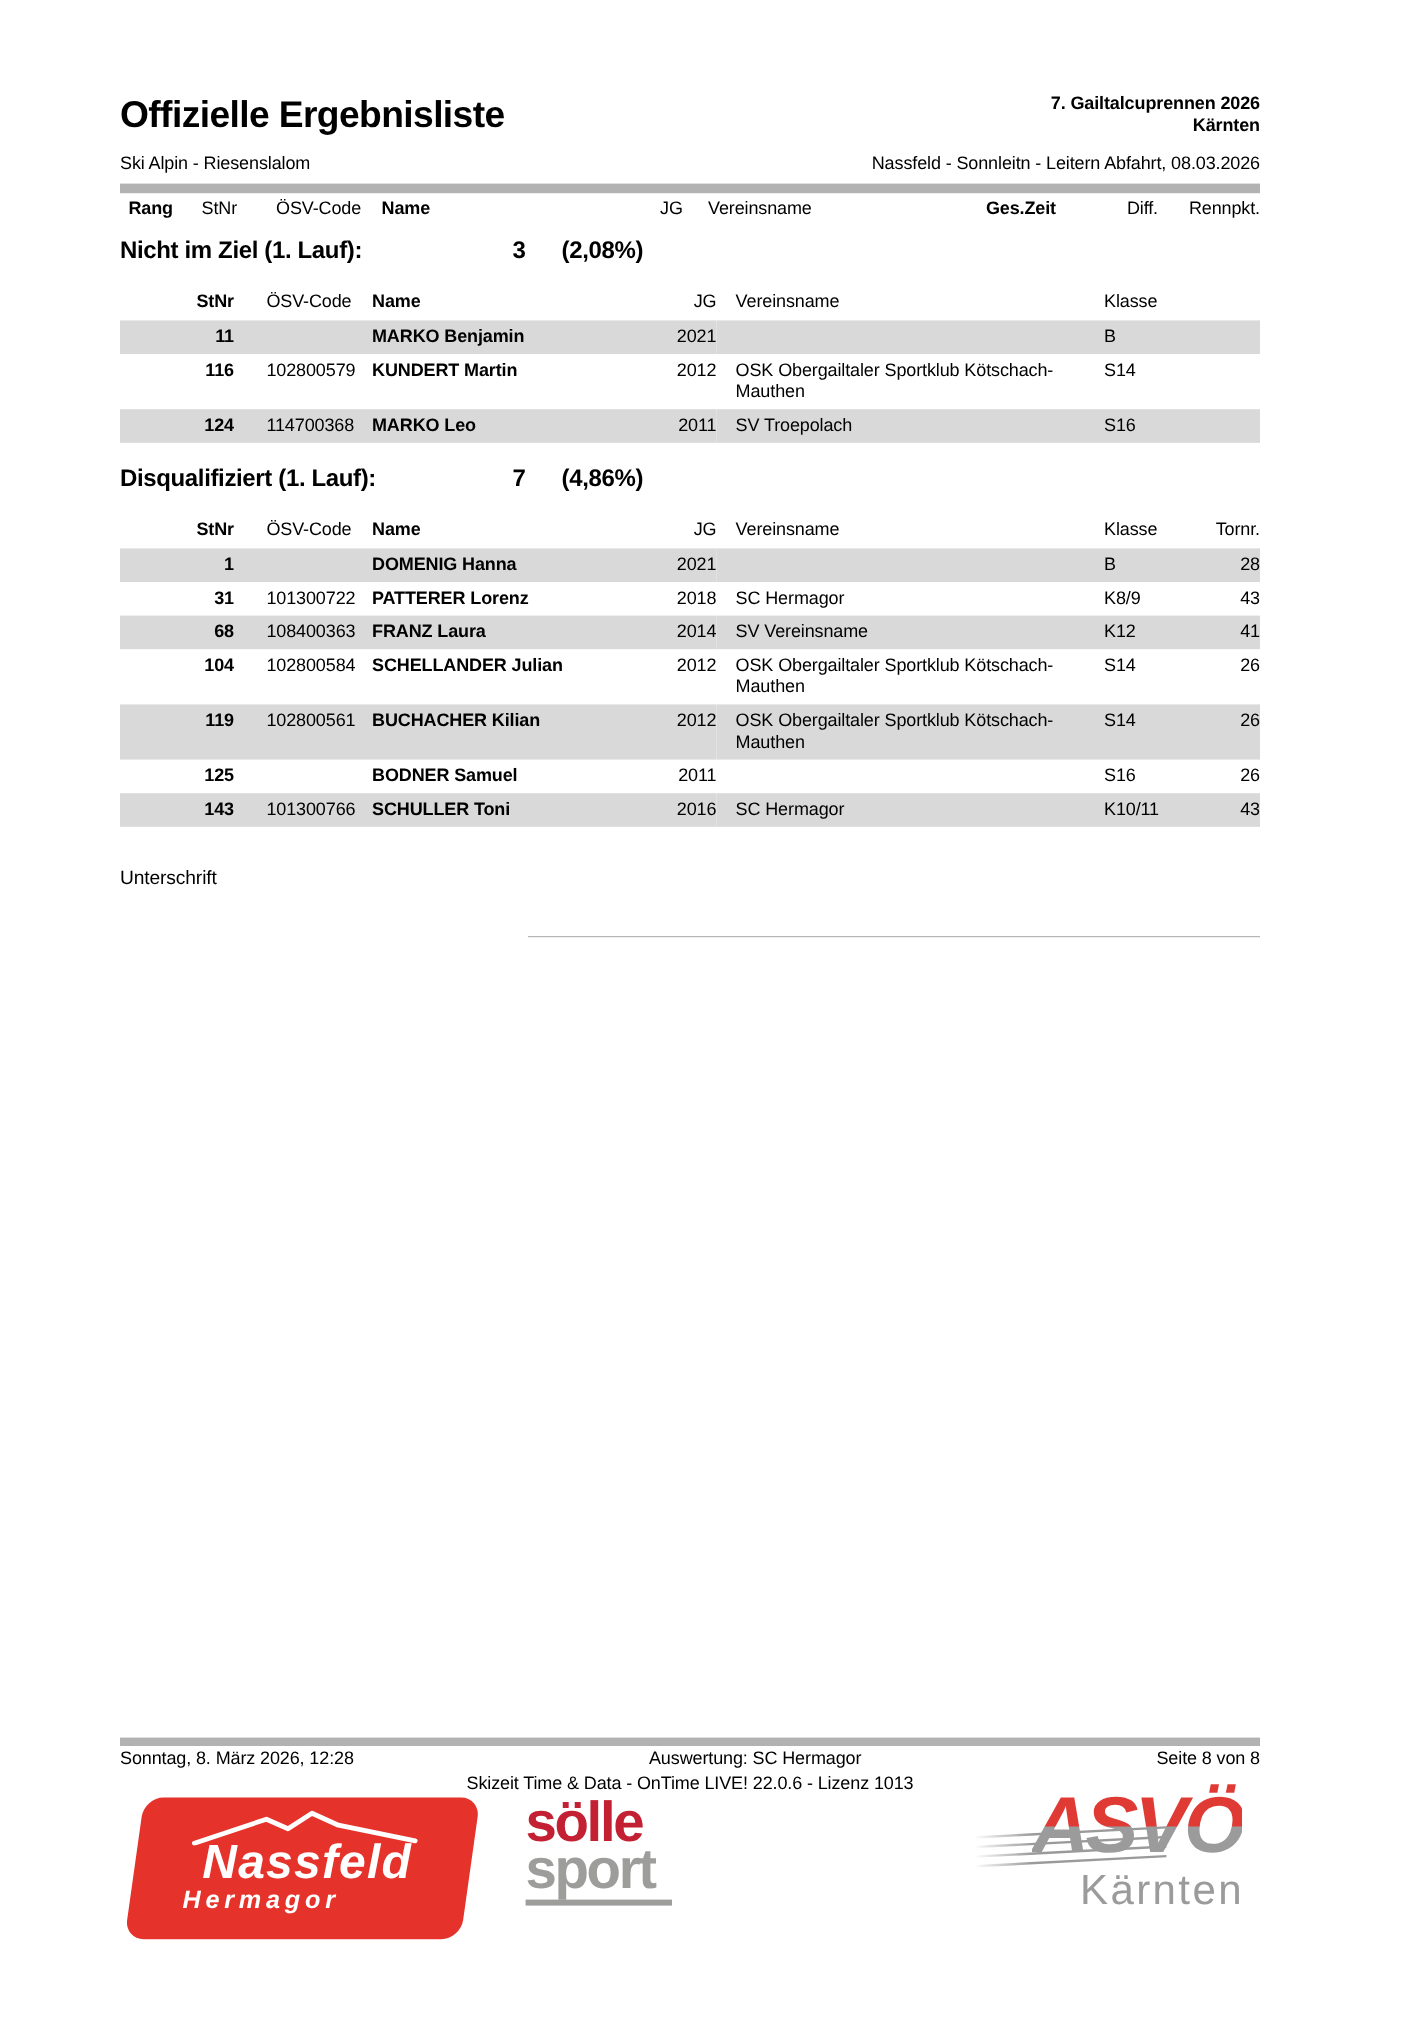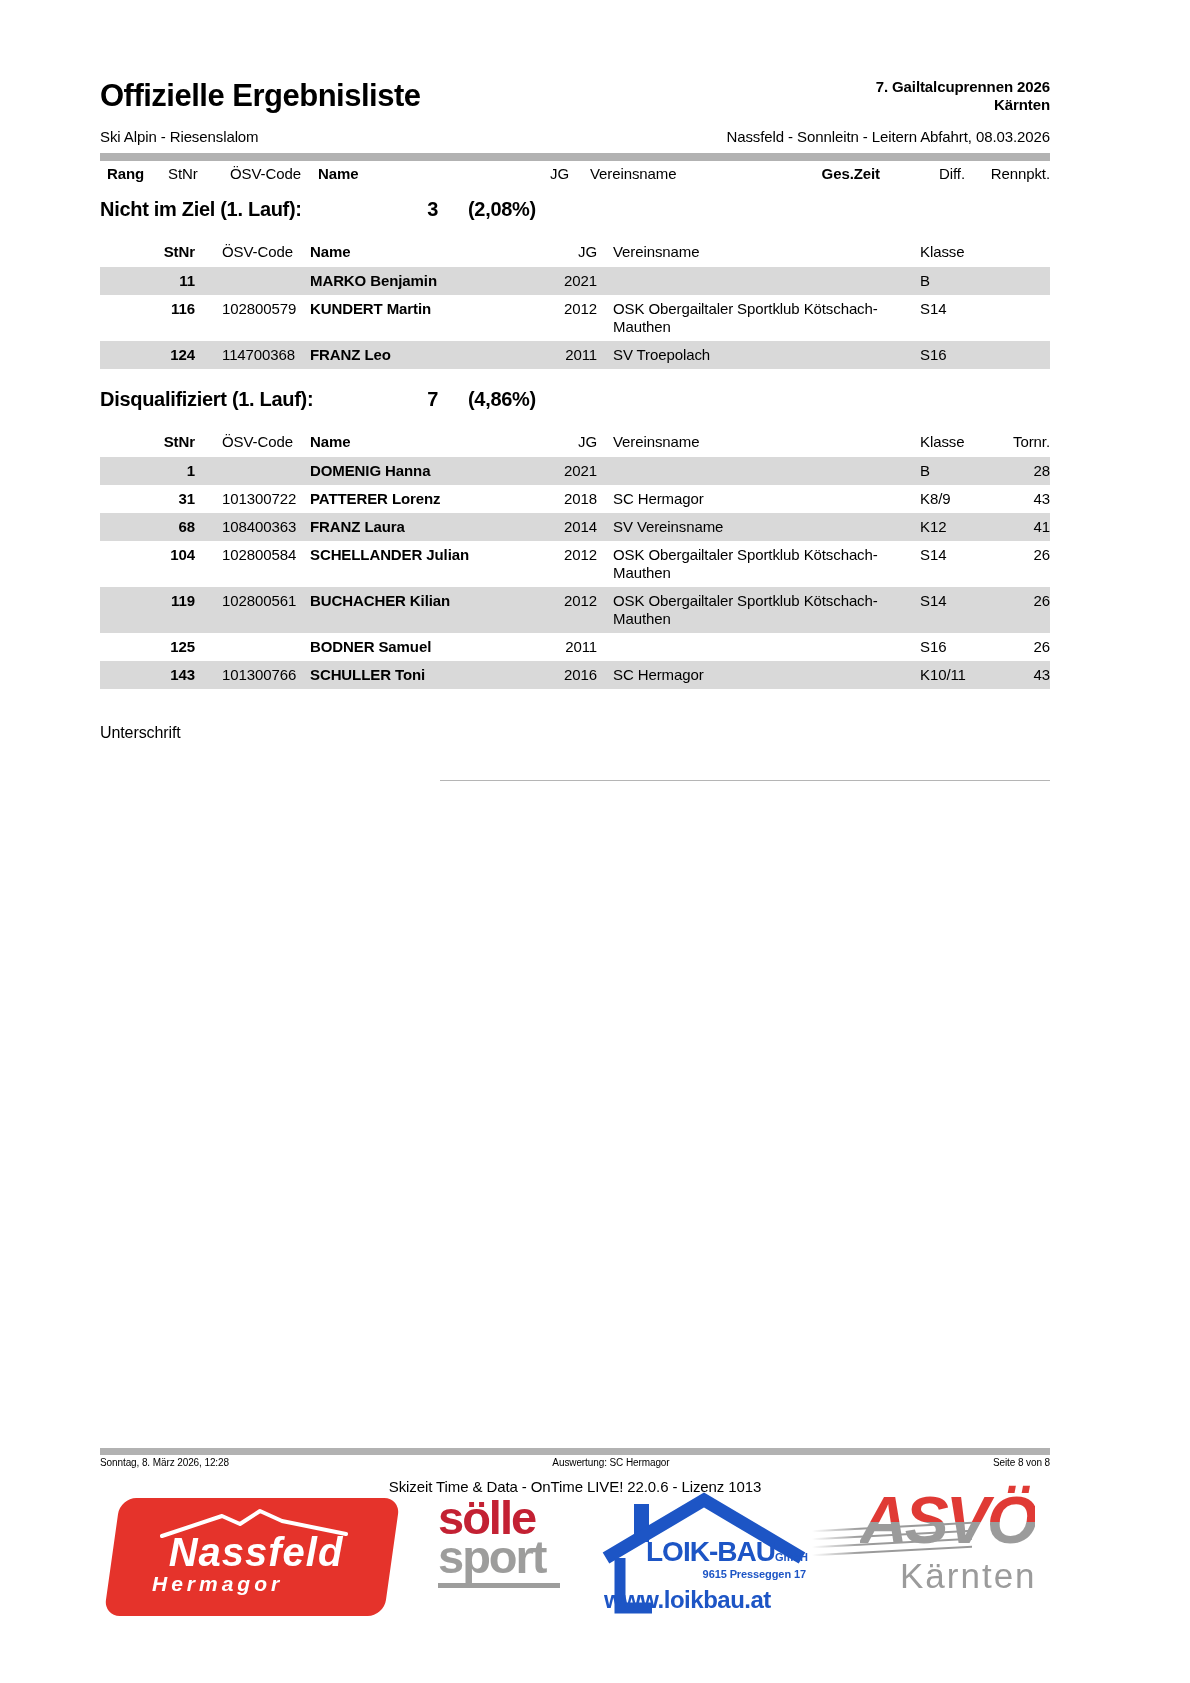--- a/index.html
+++ b/index.html
@@ -48,21 +48,21 @@
   table.res .club  { padding-left:16px; }
   table.res .tornr { text-align:right; }
   table.res tbody tr:nth-child(odd) { background:#d9d9d9; }
 
   
   .unterschrift { position:absolute; top:724px; left:100px; font-size:16px; }
   .sigline { position:absolute; top:780px; left:440px; width:610px; border-top:1px solid #b5b5b5; }
 
   
   .footbar { position:absolute; top:1448px; left:100px; width:950px; height:7px; background:#b2b2b2; }
-  .footrow { position:absolute; top:1457px; left:100px; width:950px; display:flex; justify-content:space-between; font-size:10px; }
+  .footrow { position:absolute; top:1457px; left:100px; width:950px; display:flex; justify-content:space-between; font-size:15px; }
   .software { position:absolute; top:1478px; left:100px; width:950px; text-align:center; font-size:15px; }
 
   
   .logo-nassfeld { position:absolute; left:112px; top:1498px; width:280px; height:118px; }
   .nf-shape { position:absolute; inset:0; background:#e5332b; border-radius:16px; transform:skewX(-8deg); }
   .nf-content { position:absolute; inset:0; padding:10px 22px 0 30px; color:#fff; font-style:italic; }
   .nf-mountain { display:block; margin-left:18px; }
   .nf-line1 { font-size:40px; font-weight:bold; letter-spacing:1px; line-height:40px; margin-top:-6px; text-align:center; }
   .nf-line2 { font-size:21px; font-weight:bold; letter-spacing:4px; line-height:24px; margin-left:10px; }
 
@@ -154,21 +154,21 @@
             <td class="stnr">116</td>
             <td class="code">102800579</td>
             <td class="name">KUNDERT Martin</td>
             <td class="jg">2012</td>
             <td class="club">OSK Obergailtaler Sportklub Kötschach-Mauthen</td>
             <td class="klasse">S14</td>
           </tr>
           <tr>
             <td class="stnr">124</td>
             <td class="code">114700368</td>
-            <td class="name">FRANZ Leo</td>
+            <td class="name">MARKO Leo</td>
             <td class="jg">2011</td>
             <td class="club">SV Troepolach</td>
             <td class="klasse">S16</td>
           </tr>
         </tbody>
       </table>
   </div>
 
   <div class="section sec2">
     <div class="sec-head">
@@ -286,30 +286,20 @@
       <div class="nf-line2">Hermagor</div>
     </div>
   </div>
 
   <div class="logo-soelle">
     <div class="so-l1">sölle</div>
     <div class="so-l2">sport</div>
     <div class="so-bar"></div>
   </div>
 
-  <div class="logo-loik">
-    <svg class="loik-svg" width="218" height="130" viewBox="0 0 218 130">
-      <rect x="38" y="12" width="15" height="38" fill="#1d55c5"></rect>
-      <polyline points="10,66 108,8 206,66" fill="none" stroke="#1d55c5" stroke-width="13" stroke-linejoin="miter"></polyline>
-      <polyline points="24,66 24,116 56,116" fill="none" stroke="#1d55c5" stroke-width="11"></polyline>
-    </svg>
-    <div class="loik-name"><span>LOIK-BAU</span><span class="loik-gmbh">GmbH</span></div>
-    <div class="loik-addr">9615 Presseggen 17</div>
-    <div class="loik-web">www.loikbau.at</div>
-  </div>
 
   <div class="logo-asvoe">
     <div class="asvoe-lines">
       <div></div>
         <div></div>
         <div></div>
         <div></div>
     </div>
     <div class="asvoe-name">ASVÖ</div>
     <div class="asvoe-region">Kärnten</div>

